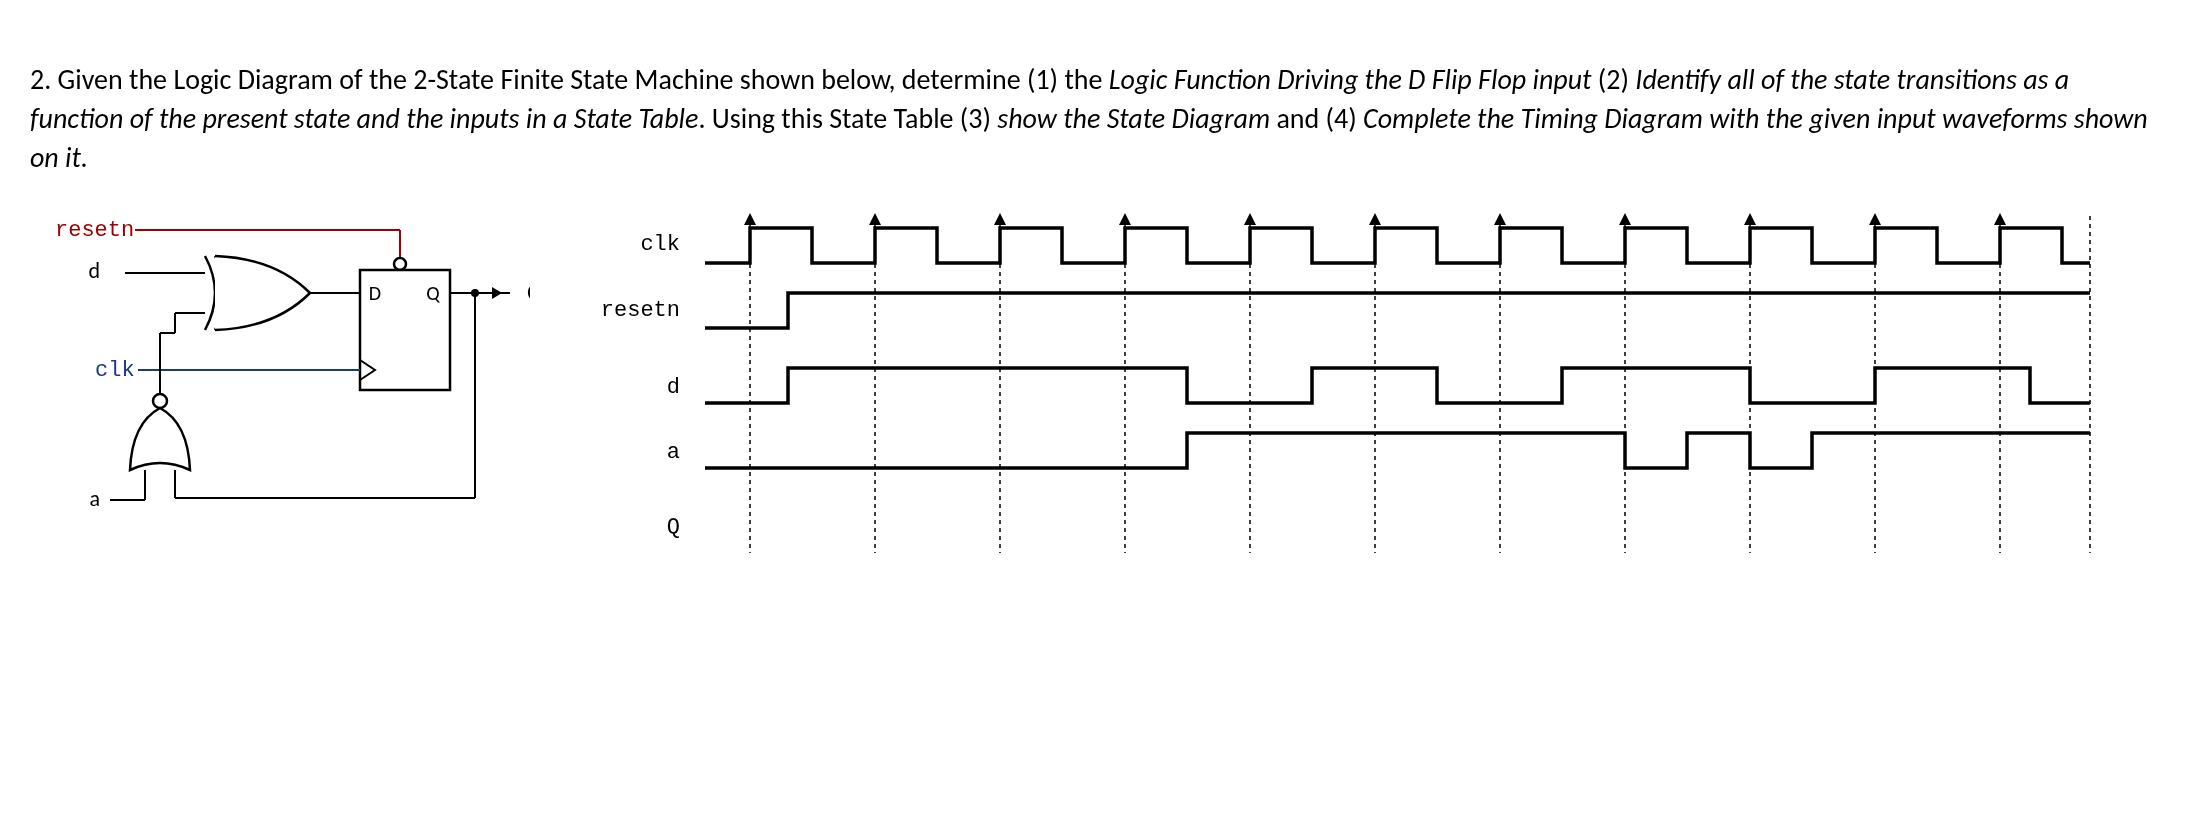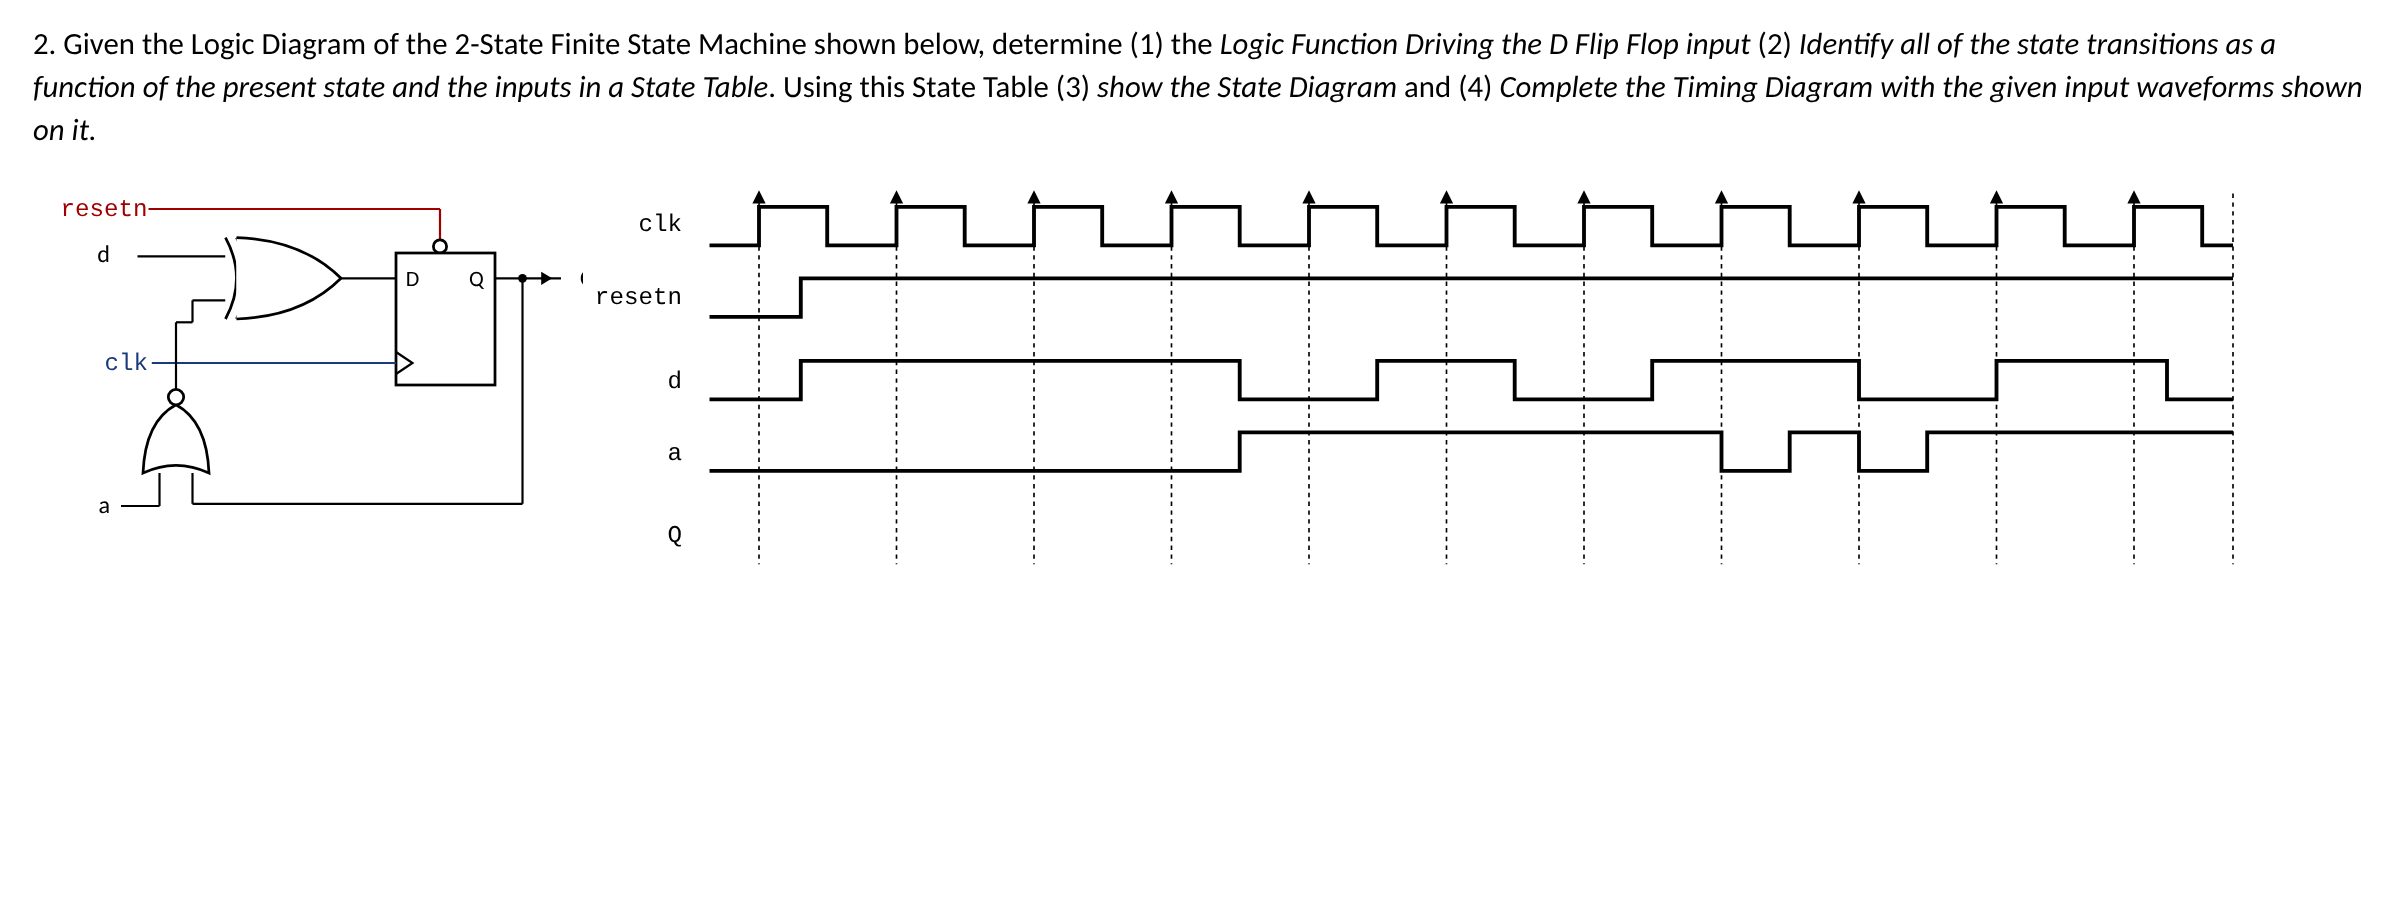--- a/index.html
+++ b/index.html
@@ -7,25 +7,27 @@
     padding: 20px 30px;
     font-family: Calibri, "Segoe UI", Arial, sans-serif;
     font-size: 28px;
     color: #000;
     background: #fff;
     width: 2126px;
   }
   .question-text {
     line-height: 1.4;
     margin-bottom: 30px;
+    margin-top: 40px;
   }
   .italic { font-style: italic; }
   .figures {
     display: flex;
     align-items: flex-start;
+    gap: 60px;
   }
   .logic-diagram {
     flex: 0 0 460px;
   }
   .timing-diagram {
     flex: 0 0 1500px;
   }
   .signal-label {
     font-family: "Courier New", monospace;
     font-size: 22px;

